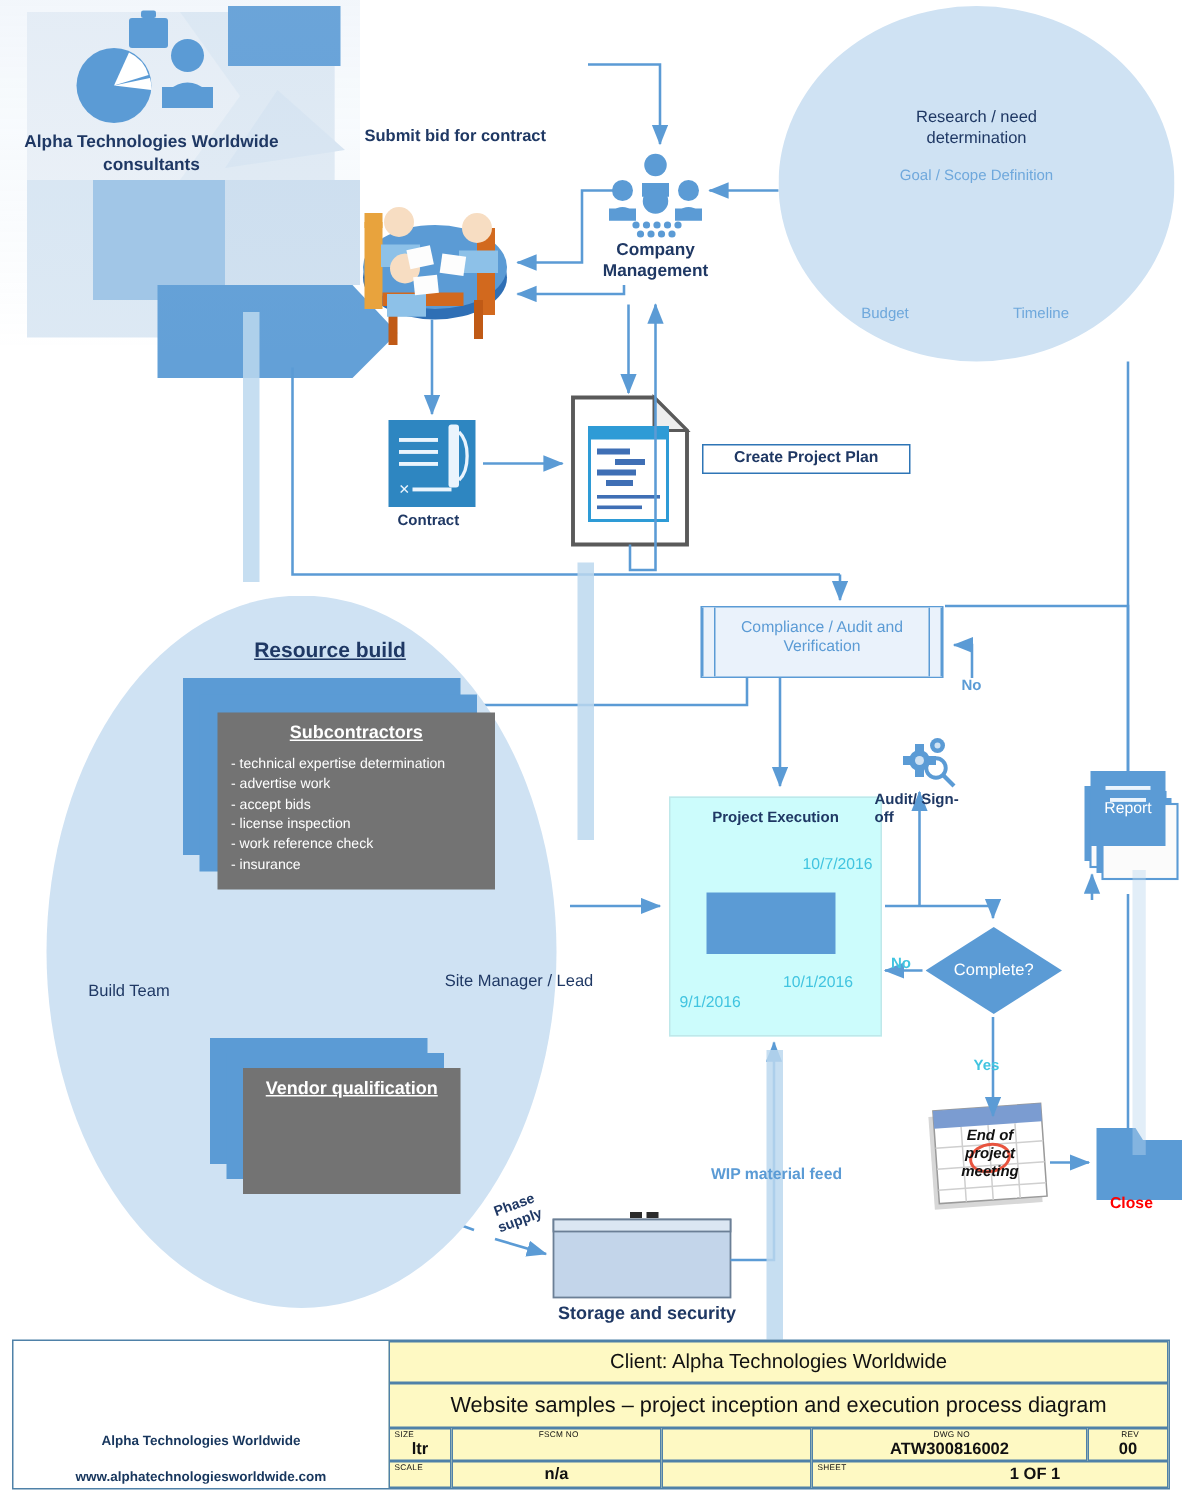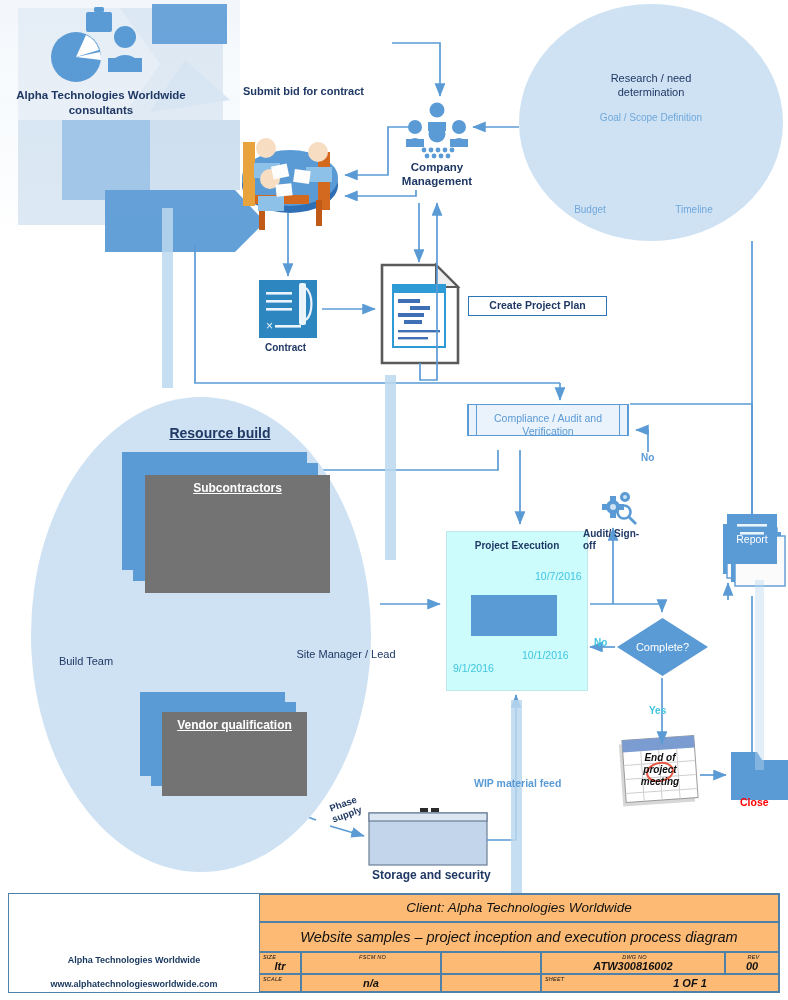--- a/index.html
+++ b/index.html
@@ -15,21 +15,21 @@
 
   
   .box{position:absolute;box-sizing:border-box;}
   .proj-exec{left:446px;top:531px;width:142px;height:160px;background:#ccfcfc;
       border:1px solid #bfe8ea;}
   .proj-exec .t{position:absolute;top:8px;left:0;right:0;text-align:center;
       color:#1f3864;font-size:10px;font-weight:700;}
   .gantt-bar{position:absolute;left:24px;top:63px;width:86px;height:41px;background:#5b9bd5;}
   .date{position:absolute;color:#41c4e0;font-size:10.5px;white-space:nowrap;}
 
-  .compliance{left:467px;top:404px;width:162px;height:32px;background:#eaf2fb;
+  .compliance{left:467px;top:404px;width:162px;height:48px;background:#eaf2fb;
       border:1px solid #5b9bd5;}
   .compliance .bar{position:absolute;top:0;bottom:0;width:7px;background:#eaf2fb;
       border-left:1px solid #5b9bd5;border-right:1px solid #5b9bd5;}
   .compliance .txt{position:absolute;left:12px;right:12px;top:7px;text-align:center;
       color:#5b9bd5;font-size:10.5px;line-height:1.25;}
 
   .cpp-box{left:468px;top:296px;width:139px;height:20px;background:#fff;
       border:1.5px solid #2e75b6;}
   .cpp-box .txt{color:#1f3864;font-size:10.5px;font-weight:700;text-align:center;
       line-height:17px;}
@@ -48,21 +48,21 @@
   .card-title{text-align:center;font-size:12px;font-weight:700;text-decoration:underline;
       padding-top:6px;color:#fff;}
   .card-list{font-size:9.4px;line-height:1.42;padding:7px 0 0 9px;color:#fff;}
 
   .resource-title{position:absolute;left:150px;top:425px;width:140px;text-align:center;
       color:#1f3864;font-size:14px;font-weight:700;text-decoration:underline;}
 
   
   #titleblock{position:absolute;left:8px;top:893px;width:772px;height:100px;
       border:1px solid #4f81a8;box-sizing:border-box;background:#fff;}
-  .tb-cell{position:absolute;box-sizing:border-box;border:1px solid #4f81a8;background:#fdba74;font-style:italic;}
+  .tb-cell{position:absolute;box-sizing:border-box;border:1px solid #4f81a8;background:#fef9c3;}
   .tb-key{font-size:5.5px;color:#111;letter-spacing:.2px;padding-left:3px;padding-top:1px;}
   .tb-val{text-align:center;font-weight:700;font-size:11px;color:#111;}
   .tb-client{font-size:13.5px;text-align:center;color:#111;line-height:26px;}
   .tb-sub{font-size:14.5px;text-align:center;color:#111;line-height:28px;}
   .logo-text{position:absolute;width:250px;text-align:center;font-size:9px;
       font-weight:700;color:#17365d;}
 
   .close-lbl{position:absolute;color:#ff0000;font-size:10.5px;font-weight:700;}
   .stor-lbl{position:absolute;color:#1f3864;font-size:12px;font-weight:700;}
   .wip-lbl{position:absolute;color:#5b9bd5;font-size:10.5px;font-weight:700;}
@@ -401,20 +401,28 @@
 </div>
 <div class="yn" style="left:641px;top:452px;color:#5b9bd5;">No</div>
 
 <div class="resource-title">Resource build</div>
 
 <div class="card-stack" style="left:122px;top:452px;width:218px;height:145px;">
   <div class="card" style="left:0;top:0;width:185px;height:118px;"></div>
   <div class="card" style="left:11px;top:11px;width:185px;height:118px;"></div>
   <div class="card-main" style="left:23px;top:23px;width:185px;height:118px;">
     <div class="card-title">Subcontractors</div>
+    <div class="card-list">
+      <div>- technical expertise determination</div>
+      <div>- advertise work</div>
+      <div>- accept bids</div>
+      <div>- license inspection</div>
+      <div>- work reference check</div>
+      <div>- insurance</div>
+    </div>
   </div>
 </div>
 
 <div class="card-stack" style="left:140px;top:692px;width:180px;height:115px;">
   <div class="card" style="left:0;top:0;width:145px;height:84px;"></div>
   <div class="card" style="left:11px;top:10px;width:145px;height:84px;"></div>
   <div class="card-main" style="left:22px;top:20px;width:145px;height:84px;">
     <div class="card-title">Vendor qualification</div>
   </div>
 </div>

